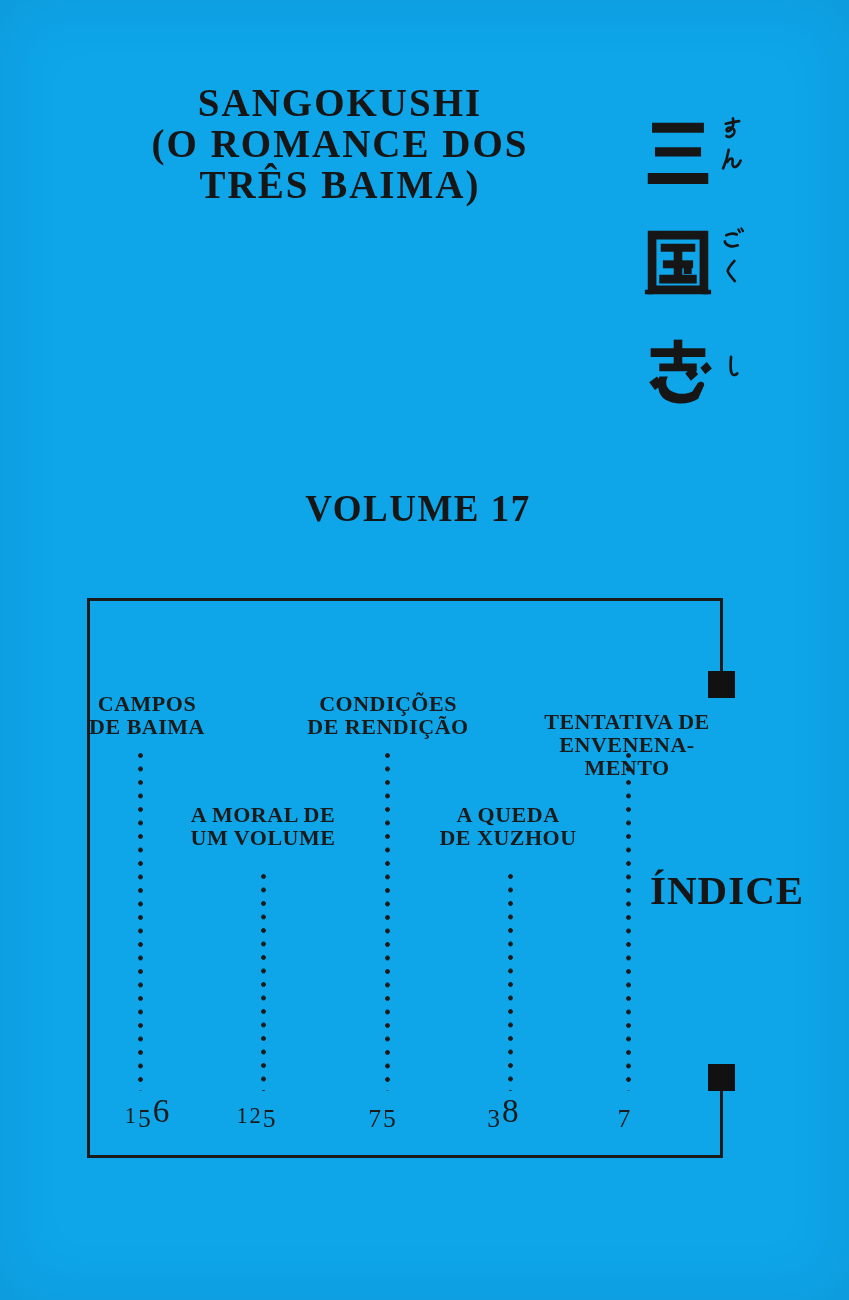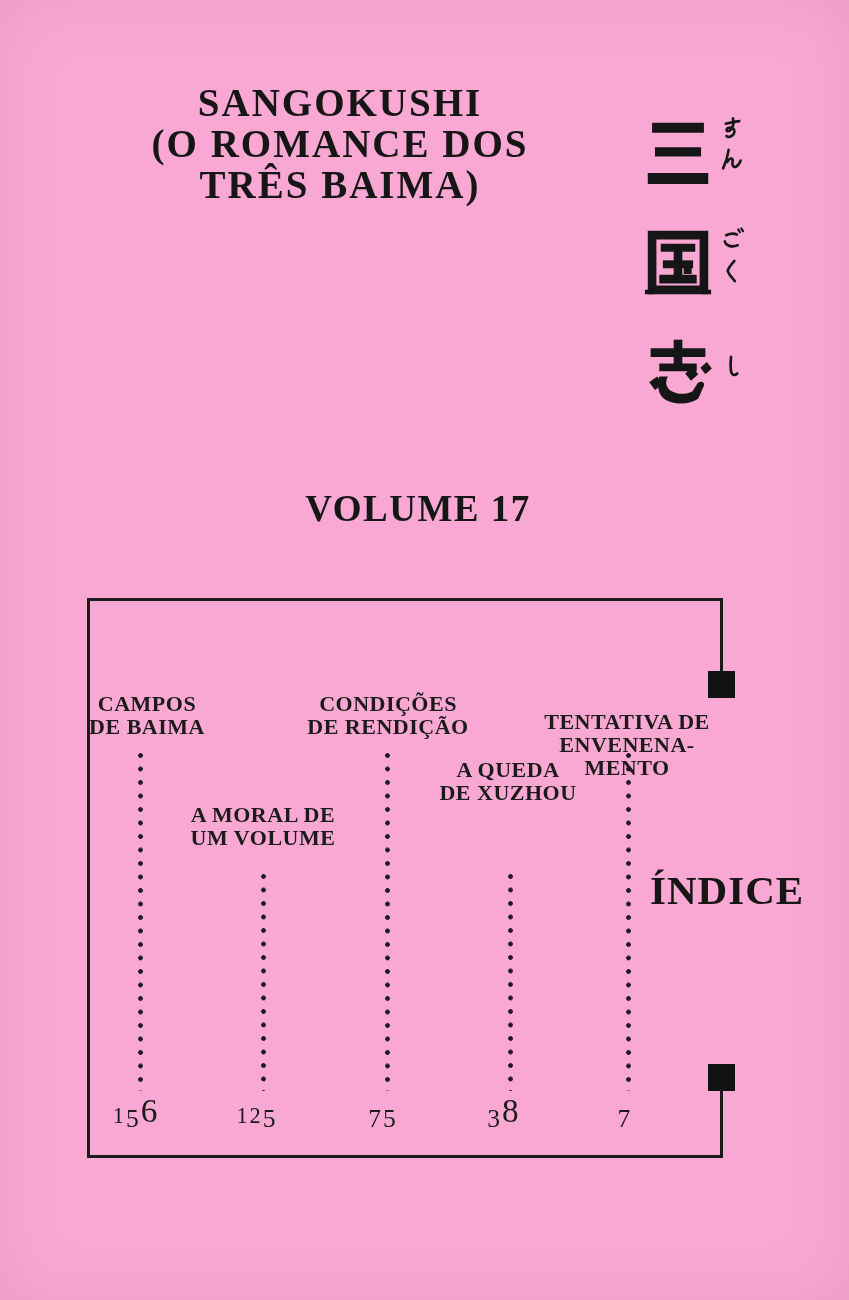--- a/index.html
+++ b/index.html
@@ -1,20 +1,20 @@
 <!DOCTYPE html>
 <html><head>
 <meta charset="utf-8">
 <style>
   html,body{margin:0;padding:0;background:#e8e8e8;}
   .page{
     position:relative;
     width:849px;height:1300px;
     margin:0 auto;
-    background:#f9a8d4;
+    background:#0ea5e9;
     overflow:hidden;
     font-family:"Liberation Serif","DejaVu Serif",serif;
     color:#1b1b1b;
     box-shadow:inset 0 0 70px rgba(0,0,0,0.07);
   }
   
   .title-block{
     position:absolute;left:80px;top:82px;width:520px;
     text-align:center;font-size:39px;font-weight:bold;
     line-height:41px;letter-spacing:2px;color:#161616;
@@ -47,35 +47,35 @@
   .sq-bottom{left:708px;top:1064px;}
   
   .chapter-title{
     position:absolute;width:180px;text-align:center;
     font-size:22px;font-weight:bold;line-height:23px;
     letter-spacing:0.5px;white-space:pre-line;color:#1b1b1b;
   }
   .ct-1{left:57px; top:692px;}
   .ct-2{left:173px;top:803px;}
   .ct-3{left:298px;top:692px;}
-  .ct-4{left:418px;top:758px;}
+  .ct-4{left:418px;top:803px;}
   .ct-5{left:537px;top:674px;margin-top:36px;}
   .dots{
     position:absolute;width:5px;
     background-image:radial-gradient(circle at 2.5px 2.5px,#1b1b1b 2px,rgba(0,0,0,0) 2.7px);
     background-size:5px 13.5px;background-repeat:repeat-y;
   }
   .dots.tall{top:753px;height:338px;}
   .dots.short{top:874px;height:217px;}
   .dl-1{left:138px;} .dl-2{left:261px;} .dl-3{left:385px;} .dl-4{left:508px;} .dl-5{left:626px;}
   .pagenum{
     position:absolute;top:1094px;width:90px;text-align:center;
     font-size:32px;letter-spacing:2px;color:#1b1b1b;
   }
-  .pn-1{left:91px;} .pn-2{left:212px;} .pn-3{left:338px;} .pn-4{left:459px;} .pn-5{left:580px;}
+  .pn-1{left:91px;padding-left:12px;} .pn-2{left:212px;} .pn-3{left:338px;} .pn-4{left:459px;} .pn-5{left:580px;}
   
   .od{display:inline-block;line-height:1;}
   .od0,.od1,.od2{font-size:0.70em;}
   .od3,.od4,.od5,.od7,.od9{font-size:0.80em;transform:translateY(0.14em);}
   .od6,.od8{font-size:1.04em;transform:translateY(-0.02em);}
   
   .index-heading{
     position:absolute;left:650px;top:866px;
     font-size:41px;font-weight:bold;letter-spacing:1px;color:#161616;
   }

